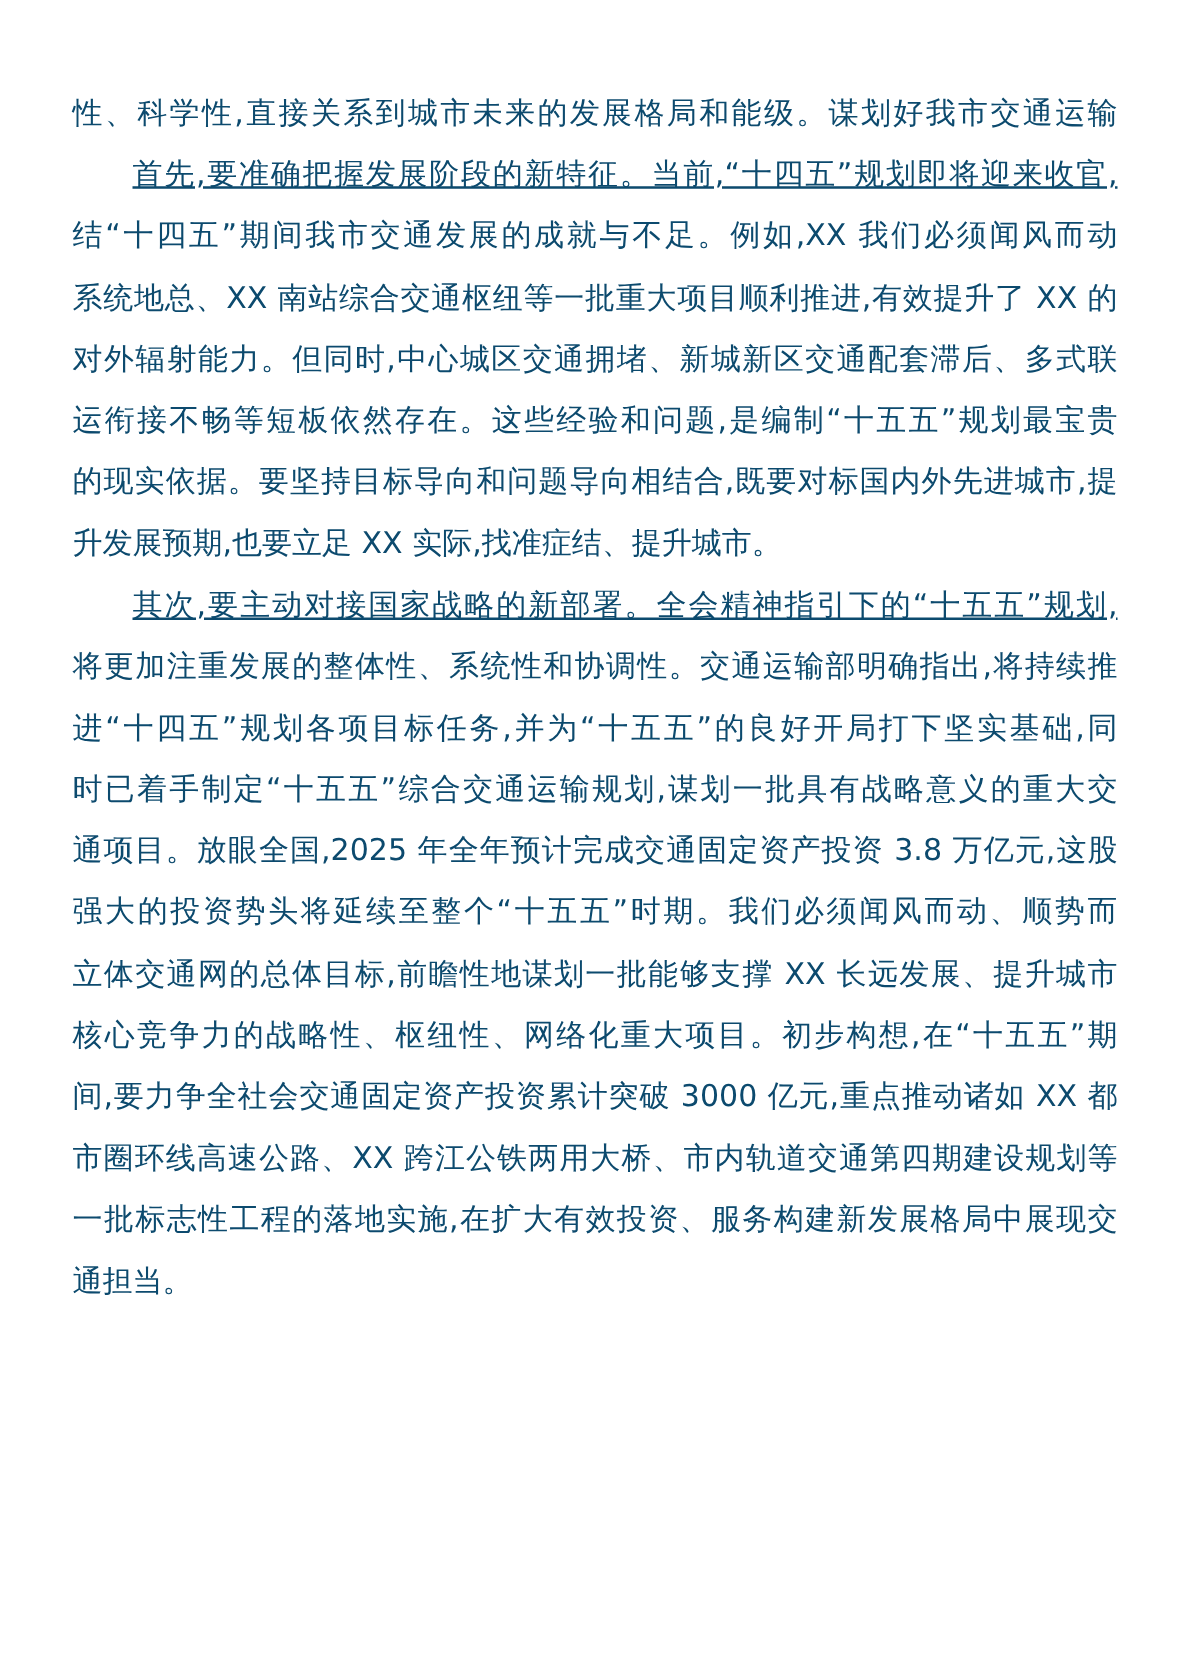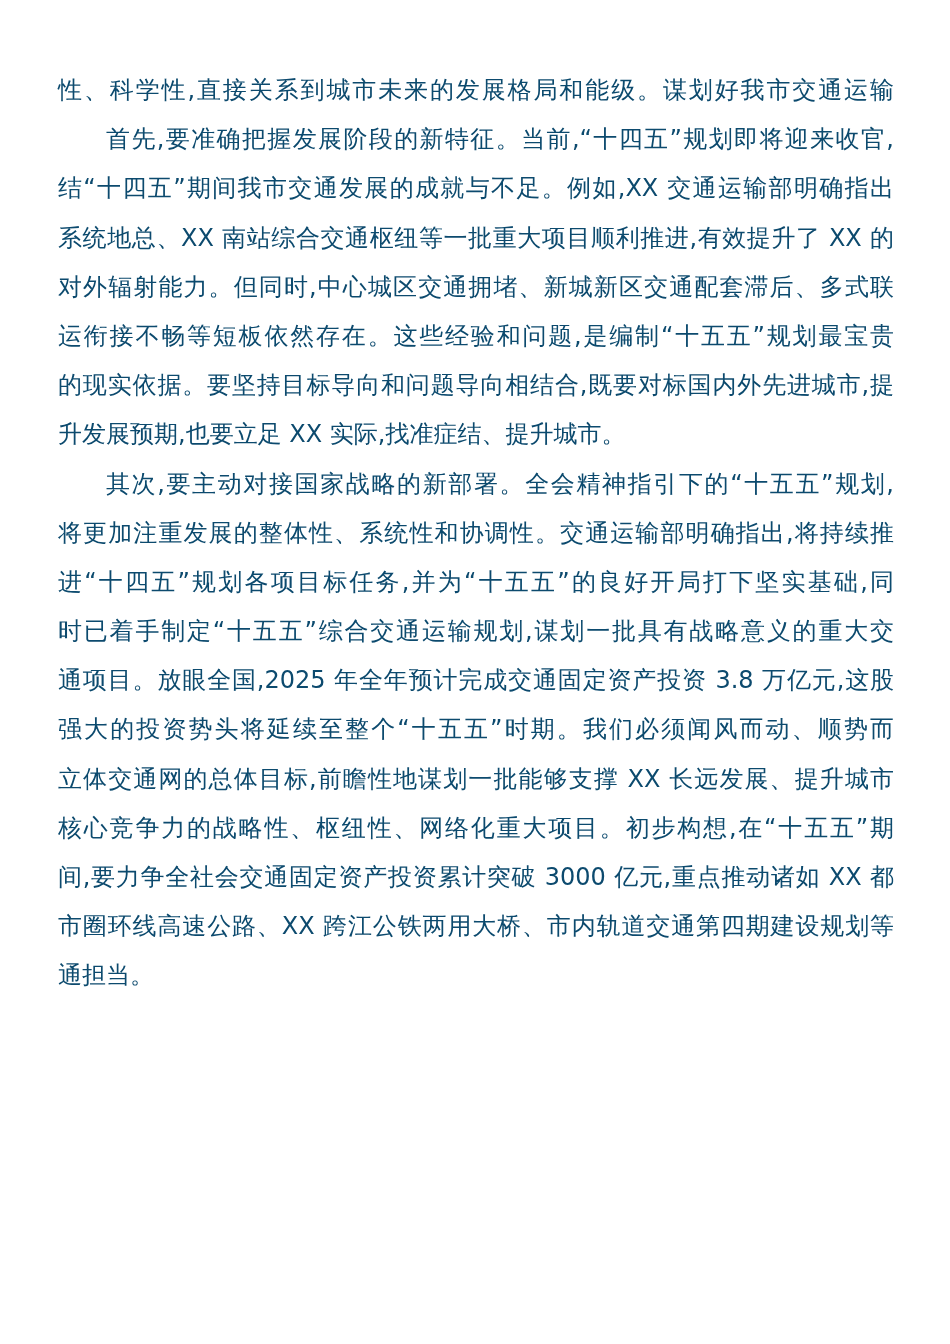--- a/index.html
+++ b/index.html
@@ -8,48 +8,49 @@
     position: absolute; left: 58px; top: 66px; width: 836px;
     font-family: "DejaVu Sans", "Liberation Sans", sans-serif;
     font-size: 24px; color: #0c4a6e;
   }
   .line {
     height: 49.2px; line-height: 49.2px; white-space: nowrap;
     text-align: justify; text-align-last: justify;
     letter-spacing: 0px;
   }
   .line.last { text-align-last: left; }
-  .line.indent { padding-left: 48px; }
+  .line.indent { padding-left: 48px; text-decoration: underline; }
 </style>
 </head>
 <body>
 
 <div class="page">
 
   <div>
     <div class="line">性、科学性,直接关系到城市未来的发展格局和能级。谋划好我市交通运输</div>
   </div>
 
   <div>
     <div class="line indent">首先,要准确把握发展阶段的新特征。当前,“十四五”规划即将迎来收官,</div>
-    <div class="line">结“十四五”期间我市交通发展的成就与不足。例如,XX 交通运输部明确指出</div>
+    <div class="line">结“十四五”期间我市交通发展的成就与不足。例如,XX 我们必须闻风而动</div>
     <div class="line">系统地总、XX 南站综合交通枢纽等一批重大项目顺利推进,有效提升了 XX 的</div>
     <div class="line">对外辐射能力。但同时,中心城区交通拥堵、新城新区交通配套滞后、多式联</div>
     <div class="line">运衔接不畅等短板依然存在。这些经验和问题,是编制“十五五”规划最宝贵</div>
     <div class="line">的现实依据。要坚持目标导向和问题导向相结合,既要对标国内外先进城市,提</div>
     <div class="line last">升发展预期,也要立足 XX 实际,找准症结、提升城市。</div>
   </div>
 
   <div>
     <div class="line indent">其次,要主动对接国家战略的新部署。全会精神指引下的“十五五”规划,</div>
     <div class="line">将更加注重发展的整体性、系统性和协调性。交通运输部明确指出,将持续推</div>
     <div class="line">进“十四五”规划各项目标任务,并为“十五五”的良好开局打下坚实基础,同</div>
     <div class="line">时已着手制定“十五五”综合交通运输规划,谋划一批具有战略意义的重大交</div>
     <div class="line">通项目。放眼全国,2025 年全年预计完成交通固定资产投资 3.8 万亿元,这股</div>
     <div class="line">强大的投资势头将延续至整个“十五五”时期。我们必须闻风而动、顺势而</div>
     <div class="line">立体交通网的总体目标,前瞻性地谋划一批能够支撑 XX 长远发展、提升城市</div>
     <div class="line">核心竞争力的战略性、枢纽性、网络化重大项目。初步构想,在“十五五”期</div>
     <div class="line">间,要力争全社会交通固定资产投资累计突破 3000 亿元,重点推动诸如 XX 都</div>
     <div class="line">市圈环线高速公路、XX 跨江公铁两用大桥、市内轨道交通第四期建设规划等</div>
+    <div class="line">一批标志性工程的落地实施,在扩大有效投资、服务构建新发展格局中展现交</div>
     <div class="line last">通担当。</div>
   </div>
 
 </div>
 
 </body></html>

